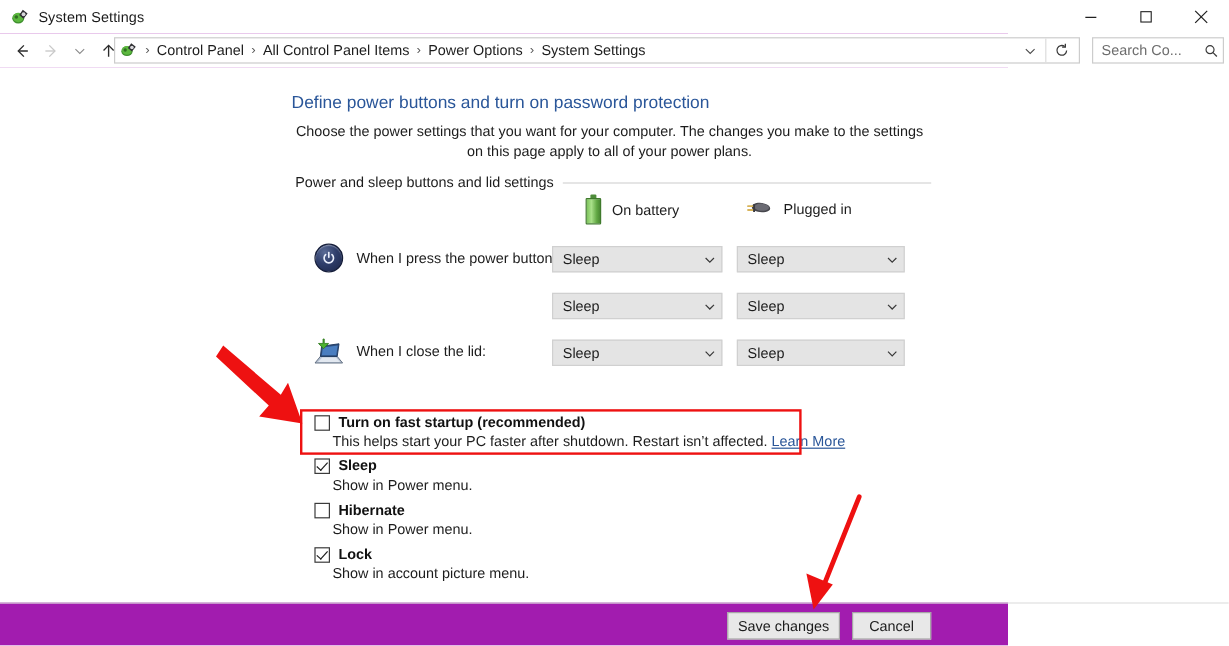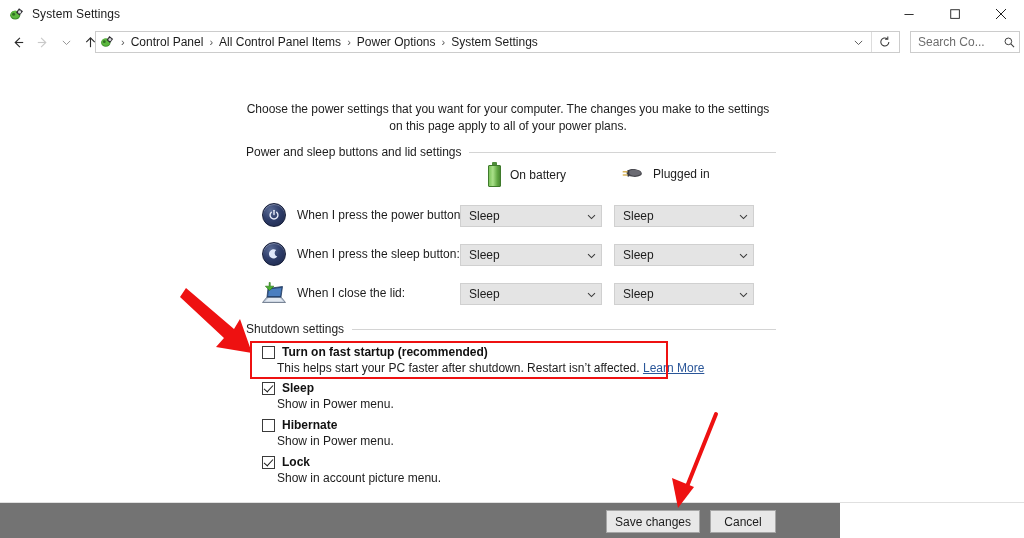--- a/index.html
+++ b/index.html
@@ -8,21 +8,21 @@
     margin: 0; padding: 0;
     width: 1024px; height: 538px;
     overflow: hidden;
     background: #ffffff;
     font-family: "Liberation Sans", sans-serif;
     -webkit-font-smoothing: antialiased;
   }
   #app {
     position: relative;
     width: 840px; height: 538px;
-    background: #737373;
+    background: #a21caf;
   }
 
   
   .titlebar {
     position: absolute; left: 0; top: 0;
     width: 1024px; height: 28px;
     background: #ffffff;
     display: flex; align-items: center;
   }
   .title-icon {
@@ -351,20 +351,21 @@
         <svg viewBox="0 0 16 16" width="13" height="13">
           <circle cx="6.6" cy="6.6" r="4.1" fill="none" stroke="#3a3a3a" stroke-width="1.2"></circle>
           <line x1="9.7" y1="9.7" x2="13.6" y2="13.6" stroke="#3a3a3a" stroke-width="1.3"></line>
         </svg>
       </div>
     </div>
   </div>
 
   <div class="content">
 
+    <div class="h1">Define power buttons and turn on password protection</div>
     <div class="subtext">Choose the power settings that you want for your computer. The changes you make to the settings on this page apply to all of your power plans.</div>
 
     <div class="grouphdr" style="left:246px; top:89px; width:530px;">
       <span>Power and sleep buttons and lid settings</span>
       <span class="rule" style="flex:1;"></span>
     </div>
 
     <div class="colhdr" style="left:488px; top:106px;">
       <div class="ico-batt">
         <div class="cap"></div>
@@ -406,29 +407,20 @@
     </div>
     <div class="dd" style="left:614px; top:149px; width:140px;">
       <span class="val">Sleep</span>
       <span class="arw">
         <svg viewBox="0 0 12 12" width="11" height="11">
             <path d="M2.2 4.4 L6 8.2 L9.8 4.4" fill="none" stroke="#3a3a3a" stroke-width="1.1"></path>
           </svg>
       </span>
     </div>
 
-    <div class="row" style="left:262px; top:186px;">
-      <div class="rowicon">
-        <div class="pw-circle"></div>
-        <svg class="moon-glyph" viewBox="0 0 12 12">
-          <path d="M9.3 8.6 A4.6 4.6 0 1 1 8.2 2.1 A3.7 3.7 0 0 0 9.3 8.6 Z" fill="#dfe7fa"></path>
-        </svg>
-      </div>
-      <span class="rowlabel">When I press the sleep button:</span>
-    </div>
     <div class="dd" style="left:460px; top:188px; width:142px;">
       <span class="val">Sleep</span>
       <span class="arw">
         <svg viewBox="0 0 12 12" width="11" height="11">
             <path d="M2.2 4.4 L6 8.2 L9.8 4.4" fill="none" stroke="#3a3a3a" stroke-width="1.1"></path>
           </svg>
       </span>
     </div>
     <div class="dd" style="left:614px; top:188px; width:140px;">
       <span class="val">Sleep</span>
@@ -461,24 +453,20 @@
     </div>
     <div class="dd" style="left:614px; top:227px; width:140px;">
       <span class="val">Sleep</span>
       <span class="arw">
         <svg viewBox="0 0 12 12" width="11" height="11">
             <path d="M2.2 4.4 L6 8.2 L9.8 4.4" fill="none" stroke="#3a3a3a" stroke-width="1.1"></path>
           </svg>
       </span>
     </div>
 
-    <div class="grouphdr" style="left:246px; top:266px; width:530px;">
-      <span>Shutdown settings</span>
-      <span class="rule" style="flex:1;"></span>
-    </div>
 
     <div class="cbrow" style="left:262px; top:289px;">
       <span class="cb"></span>
       <span class="cbtitle">Turn on fast startup (recommended)</span>
     </div>
     <div class="cbdesc" style="left:277px; top:305px;">
       <span>This helps start your PC faster after shutdown. Restart isn’t affected.</span>
       <a href="#">Learn More</a>
     </div>
 

